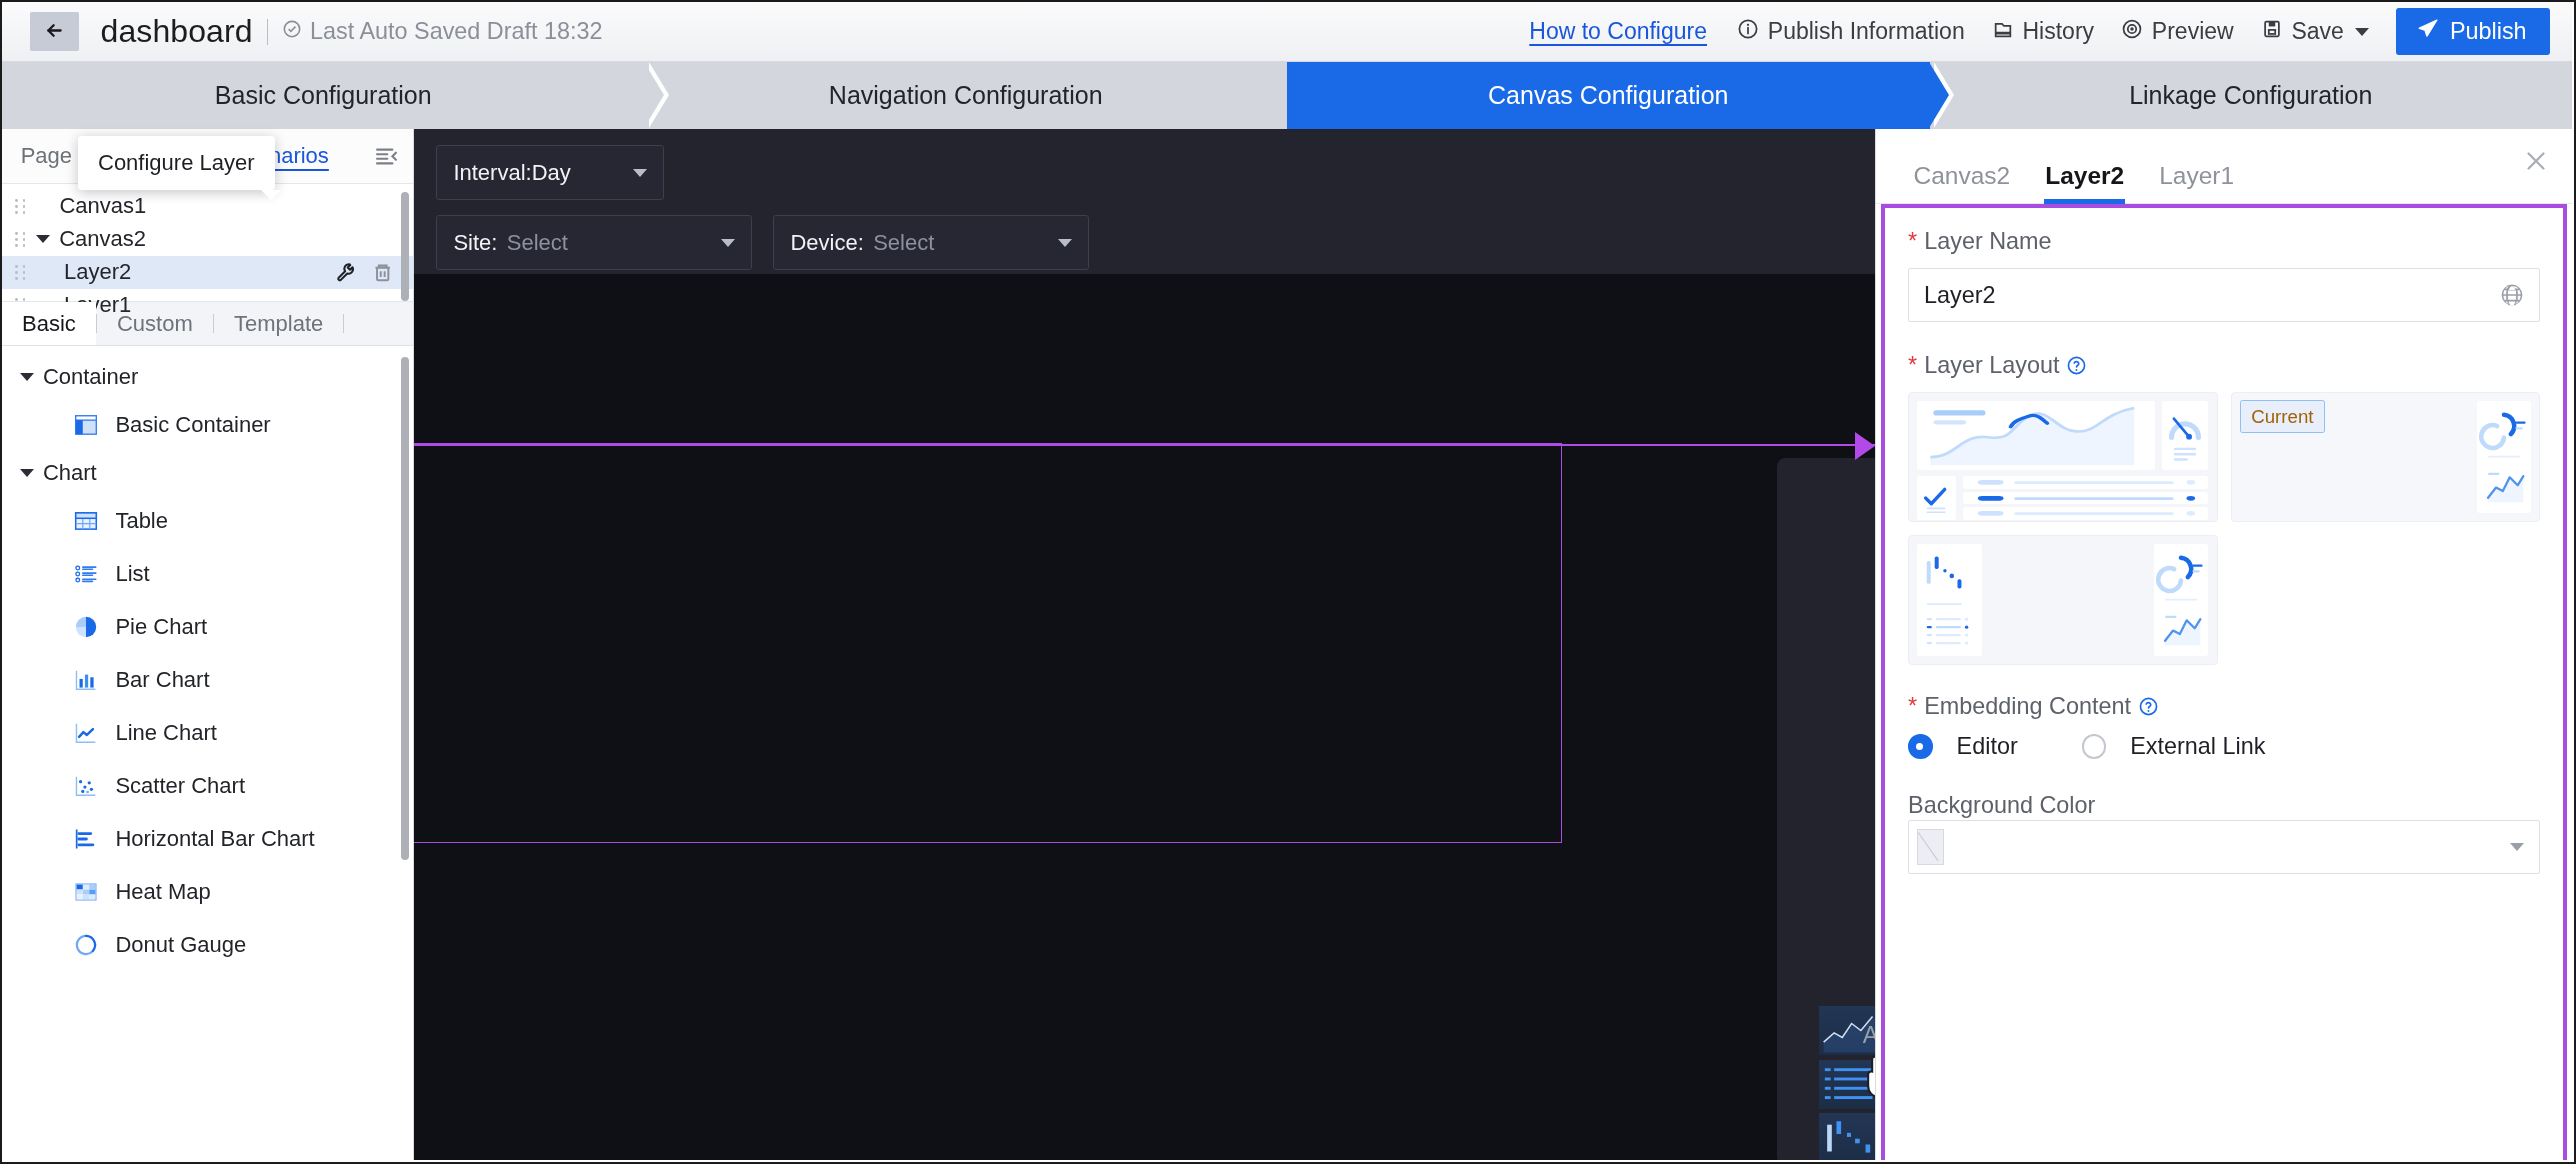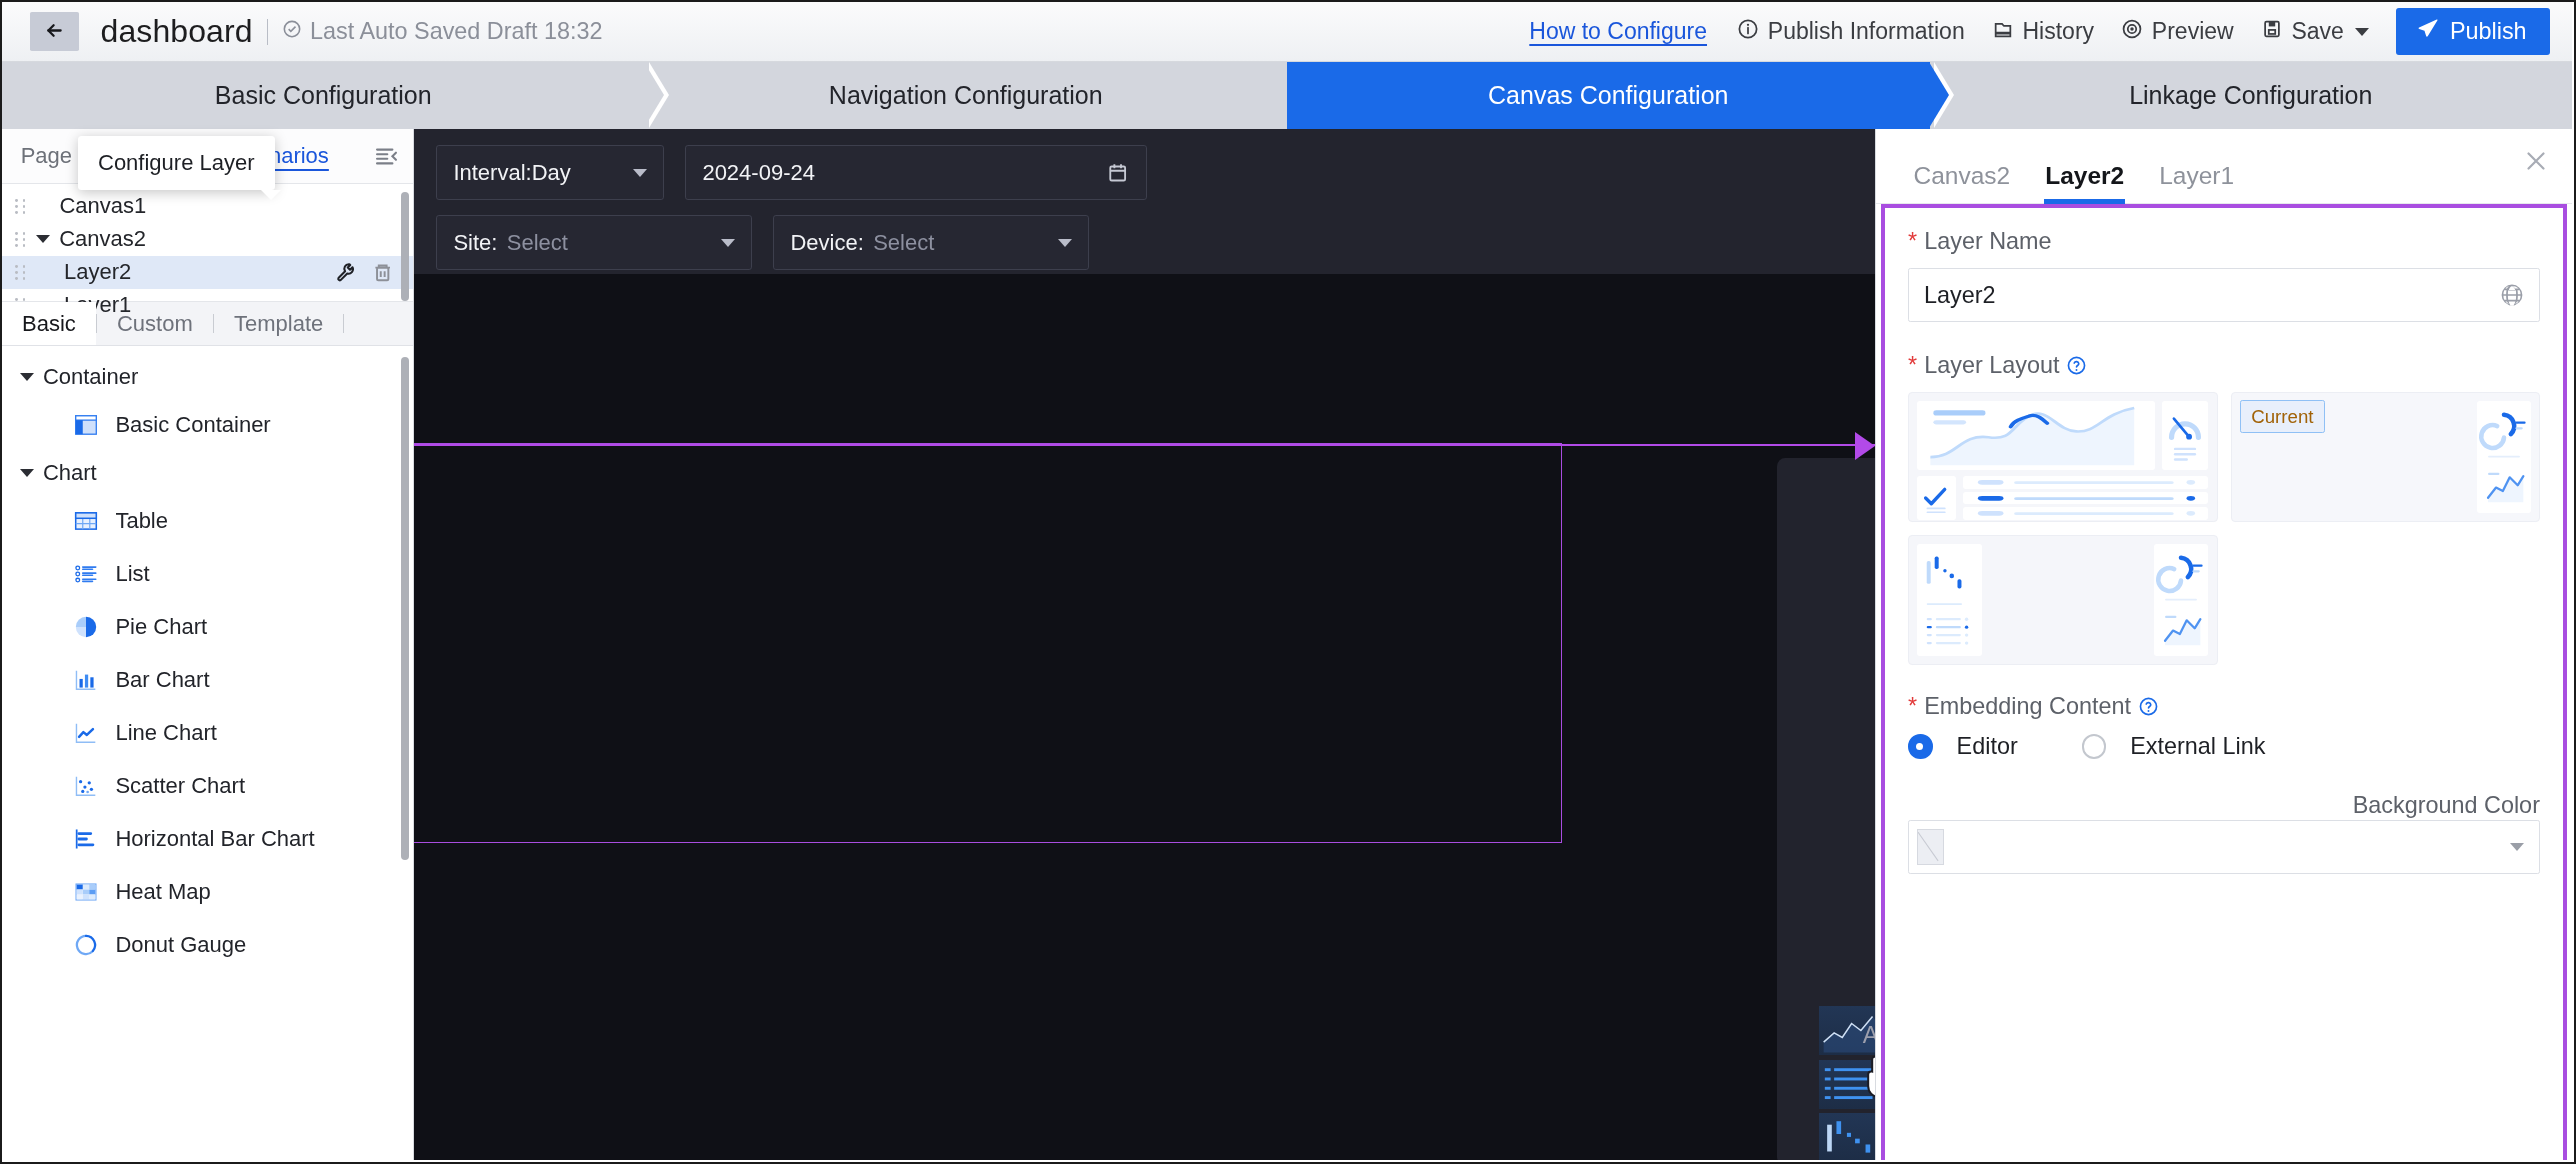--- a/index.html
+++ b/index.html
@@ -414,21 +414,21 @@
   .radio .dot {
     width: 24.5px; height: 24.5px; border-radius: 50%;
     border: 2.3px solid #c3c7ce; background: #fff; flex: none;
     position: relative;
   }
   .radio.on .dot { border-color: #1a6ae8; background: #1a6ae8; }
   .radio.on .dot::after {
     content: ''; position: absolute; left: 6.4px; top: 6.4px;
     width: 7px; height: 7px; border-radius: 50%; background: #fff;
   }
-  .plain-label { font-size: 23.4px; color: #5d6169; margin-bottom: 1px; text-align: right; }
+  .plain-label { font-size: 23.4px; color: #5d6169; margin-bottom: 1px; }
   #bgcolor {
     height: 54px; border: 1.2px solid #dcdfe5; border-radius: 2.3px;
     display: flex; align-items: center; padding: 0 15px 0 8.2px;
     background: #fff; cursor: pointer;
   }
   #bgcolor .swatch {
     width: 27px; height: 36px; flex: none;
     background: #eceef3; border: 1.2px solid #d6d9e0;
     position: relative; overflow: hidden;
   }
@@ -781,30 +781,20 @@
     </div>
 
     <div id="center">
 
       <div id="filters">
         <div class="f-row">
           <div class="f-ctl" style="width:228px;">
             <span class="lab">Interval:Day</span>
             <span class="sp"></span>
             <span class="f-chev"></span>
-          </div>
-          <div class="f-ctl" style="width:462px;">
-            <span class="lab">2024-09-24</span>
-            <span class="sp"></span>
-            <span class="f-cal">
-              <svg viewBox="0 0 24 24" fill="none" stroke="#c6c9d4" stroke-width="1.9">
-                <rect x="4.4" y="5.6" width="15.2" height="14.4" rx="1.4"></rect>
-                <path d="M4.4 10h15.2M8.6 3.4v4M15.4 3.4v4"></path>
-              </svg>
-            </span>
           </div>
         </div>
         <div class="f-row">
           <div class="f-ctl" style="width:316px;">
             <span class="lab">Site:</span>
             <span class="ph">Select</span>
             <span class="sp"></span>
             <span class="f-chev"></span>
           </div>
           <div class="f-ctl" style="width:316px;">

